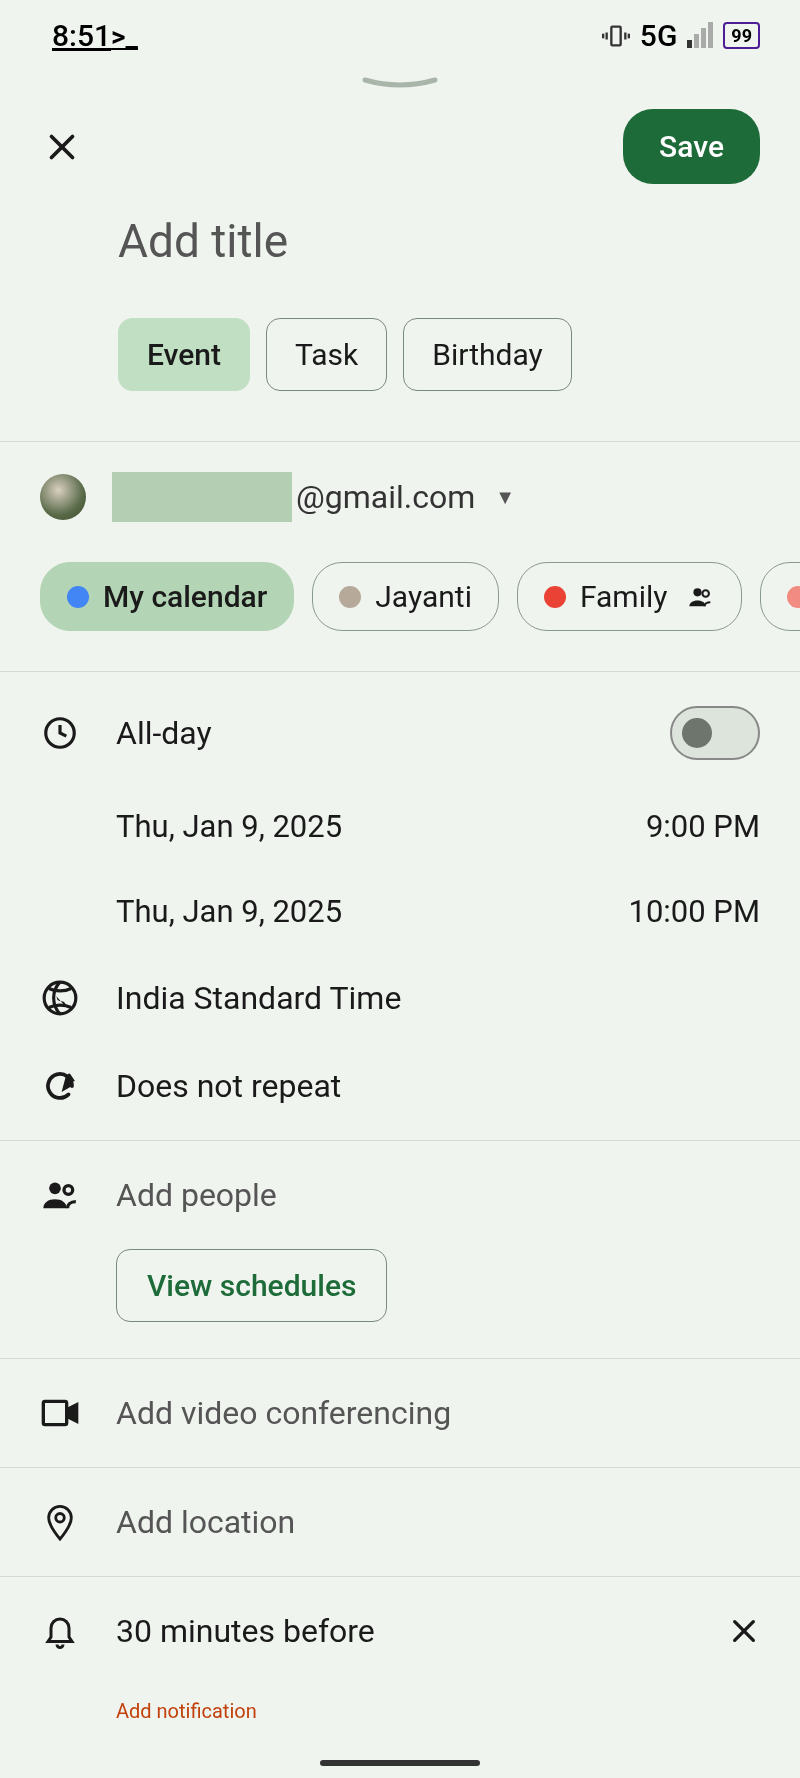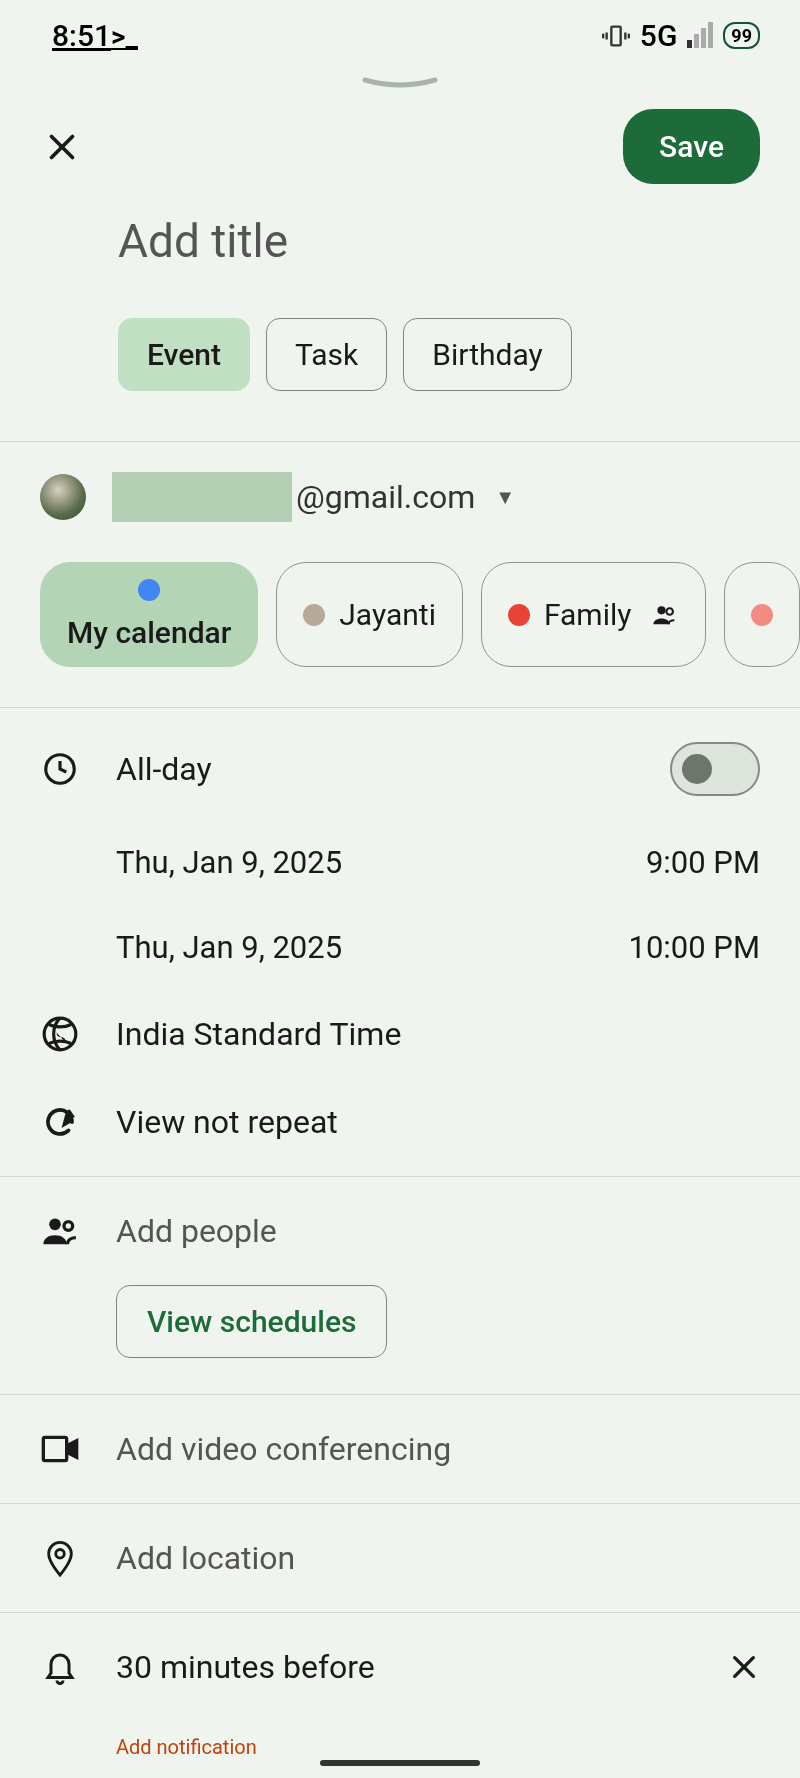--- a/index.html
+++ b/index.html
@@ -39,22 +39,22 @@
       align-items: center;
       gap: 10px;
     }
     
     .terminal-icon {
       font-weight: bold;
       font-size: 28px;
     }
     
     .battery-box {
-      border: 2px solid #14532d;
-      border-radius: 12px;
+      border: 2px solid #4c1d95;
+      border-radius: 4px;
       padding: 1px 6px;
       font-size: 18px;
       font-weight: bold;
     }
     
     .signal-bars {
       display: flex;
       align-items: flex-end;
       gap: 2px;
       height: 24px;
@@ -214,21 +214,20 @@
       background: transparent;
       cursor: pointer;
       color: #1a1a1a;
       flex-shrink: 0;
     }
     
     .cal-chip.active {
       background: #b3d5b5;
       border-color: #b3d5b5;
       font-weight: 500;
-      flex-direction: column;
     }
     
     .cal-dot {
       width: 22px;
       height: 22px;
       border-radius: 50%;
     }
     
     .people-small-icon {
       margin-left: 6px;
@@ -486,21 +485,21 @@
 </div>
 
 <div class="row-section" style="padding-bottom:34px;">
   <span class="row-icon">
     <svg width="36" height="36" viewBox="0 0 24 24" fill="none" stroke="#1a1a1a" stroke-width="2.5" stroke-linecap="round">
       <path d="M20 12a8 8 0 1 0-2.3 5.6"></path>
       <polyline points="20 4 20 12 12 12" transform="rotate(-30 20 12)" fill="#1a1a1a" stroke="none"></polyline>
       <path d="M18 5l2 3-3 1" fill="#1a1a1a"></path>
     </svg>
   </span>
-  <span class="row-label">View not repeat</span>
+  <span class="row-label">Does not repeat</span>
 </div>
 
 <div class="divider"></div>
 
 <div class="row-section" style="padding-top:34px;">
   <span class="row-icon">
     <svg width="40" height="40" viewBox="0 0 24 24" fill="#1a1a1a">
       <circle cx="9" cy="8" r="3.5"></circle>
       <circle cx="17" cy="9" r="2.6" fill="none" stroke="#1a1a1a" stroke-width="2"></circle>
       <path d="M2 20c0-3.5 3-5.5 7-5.5s7 2 7 5.5z"></path>

